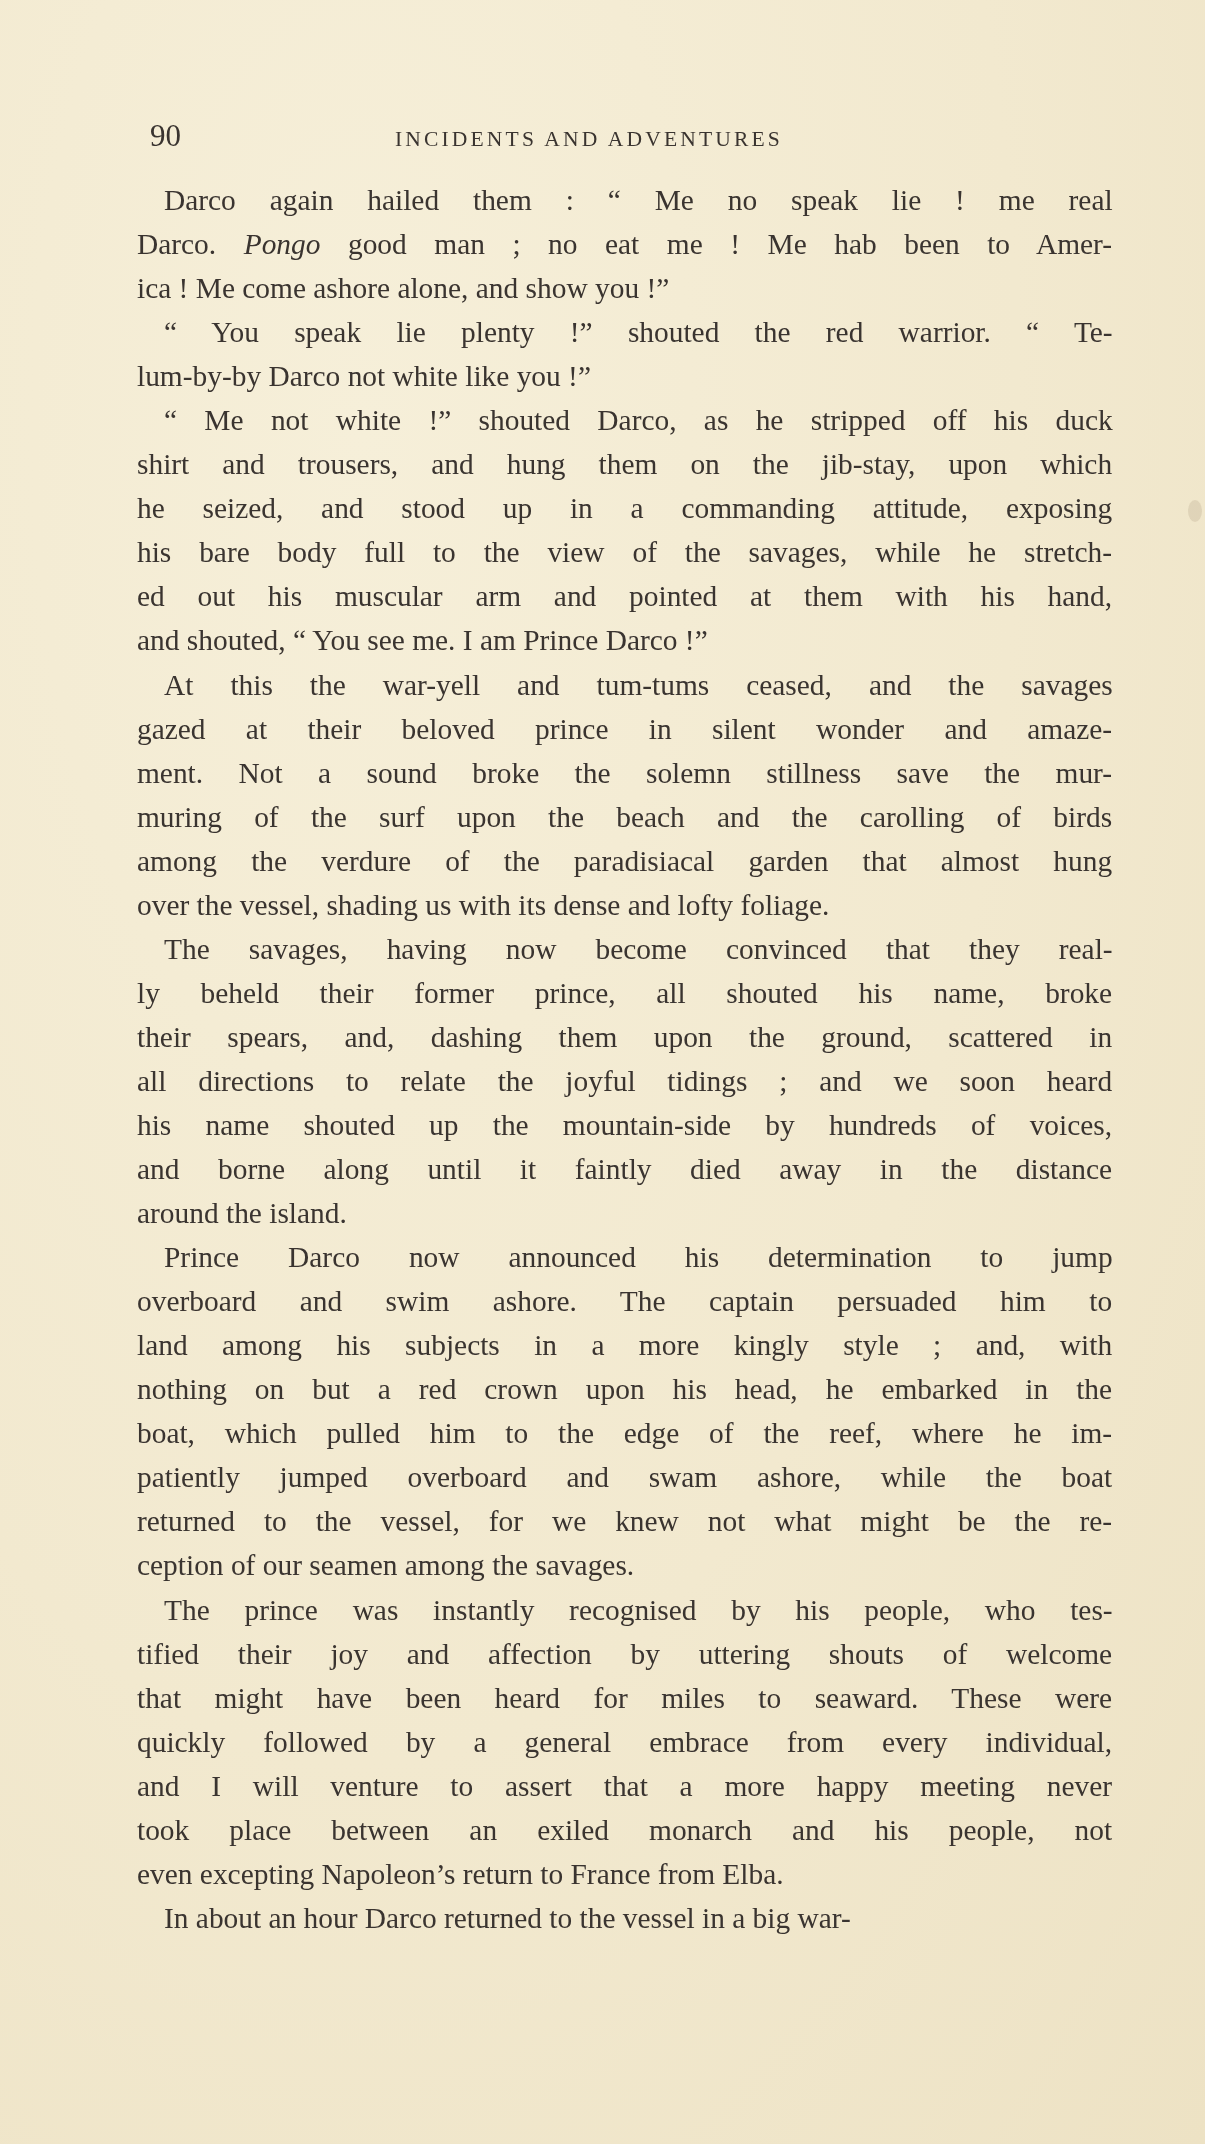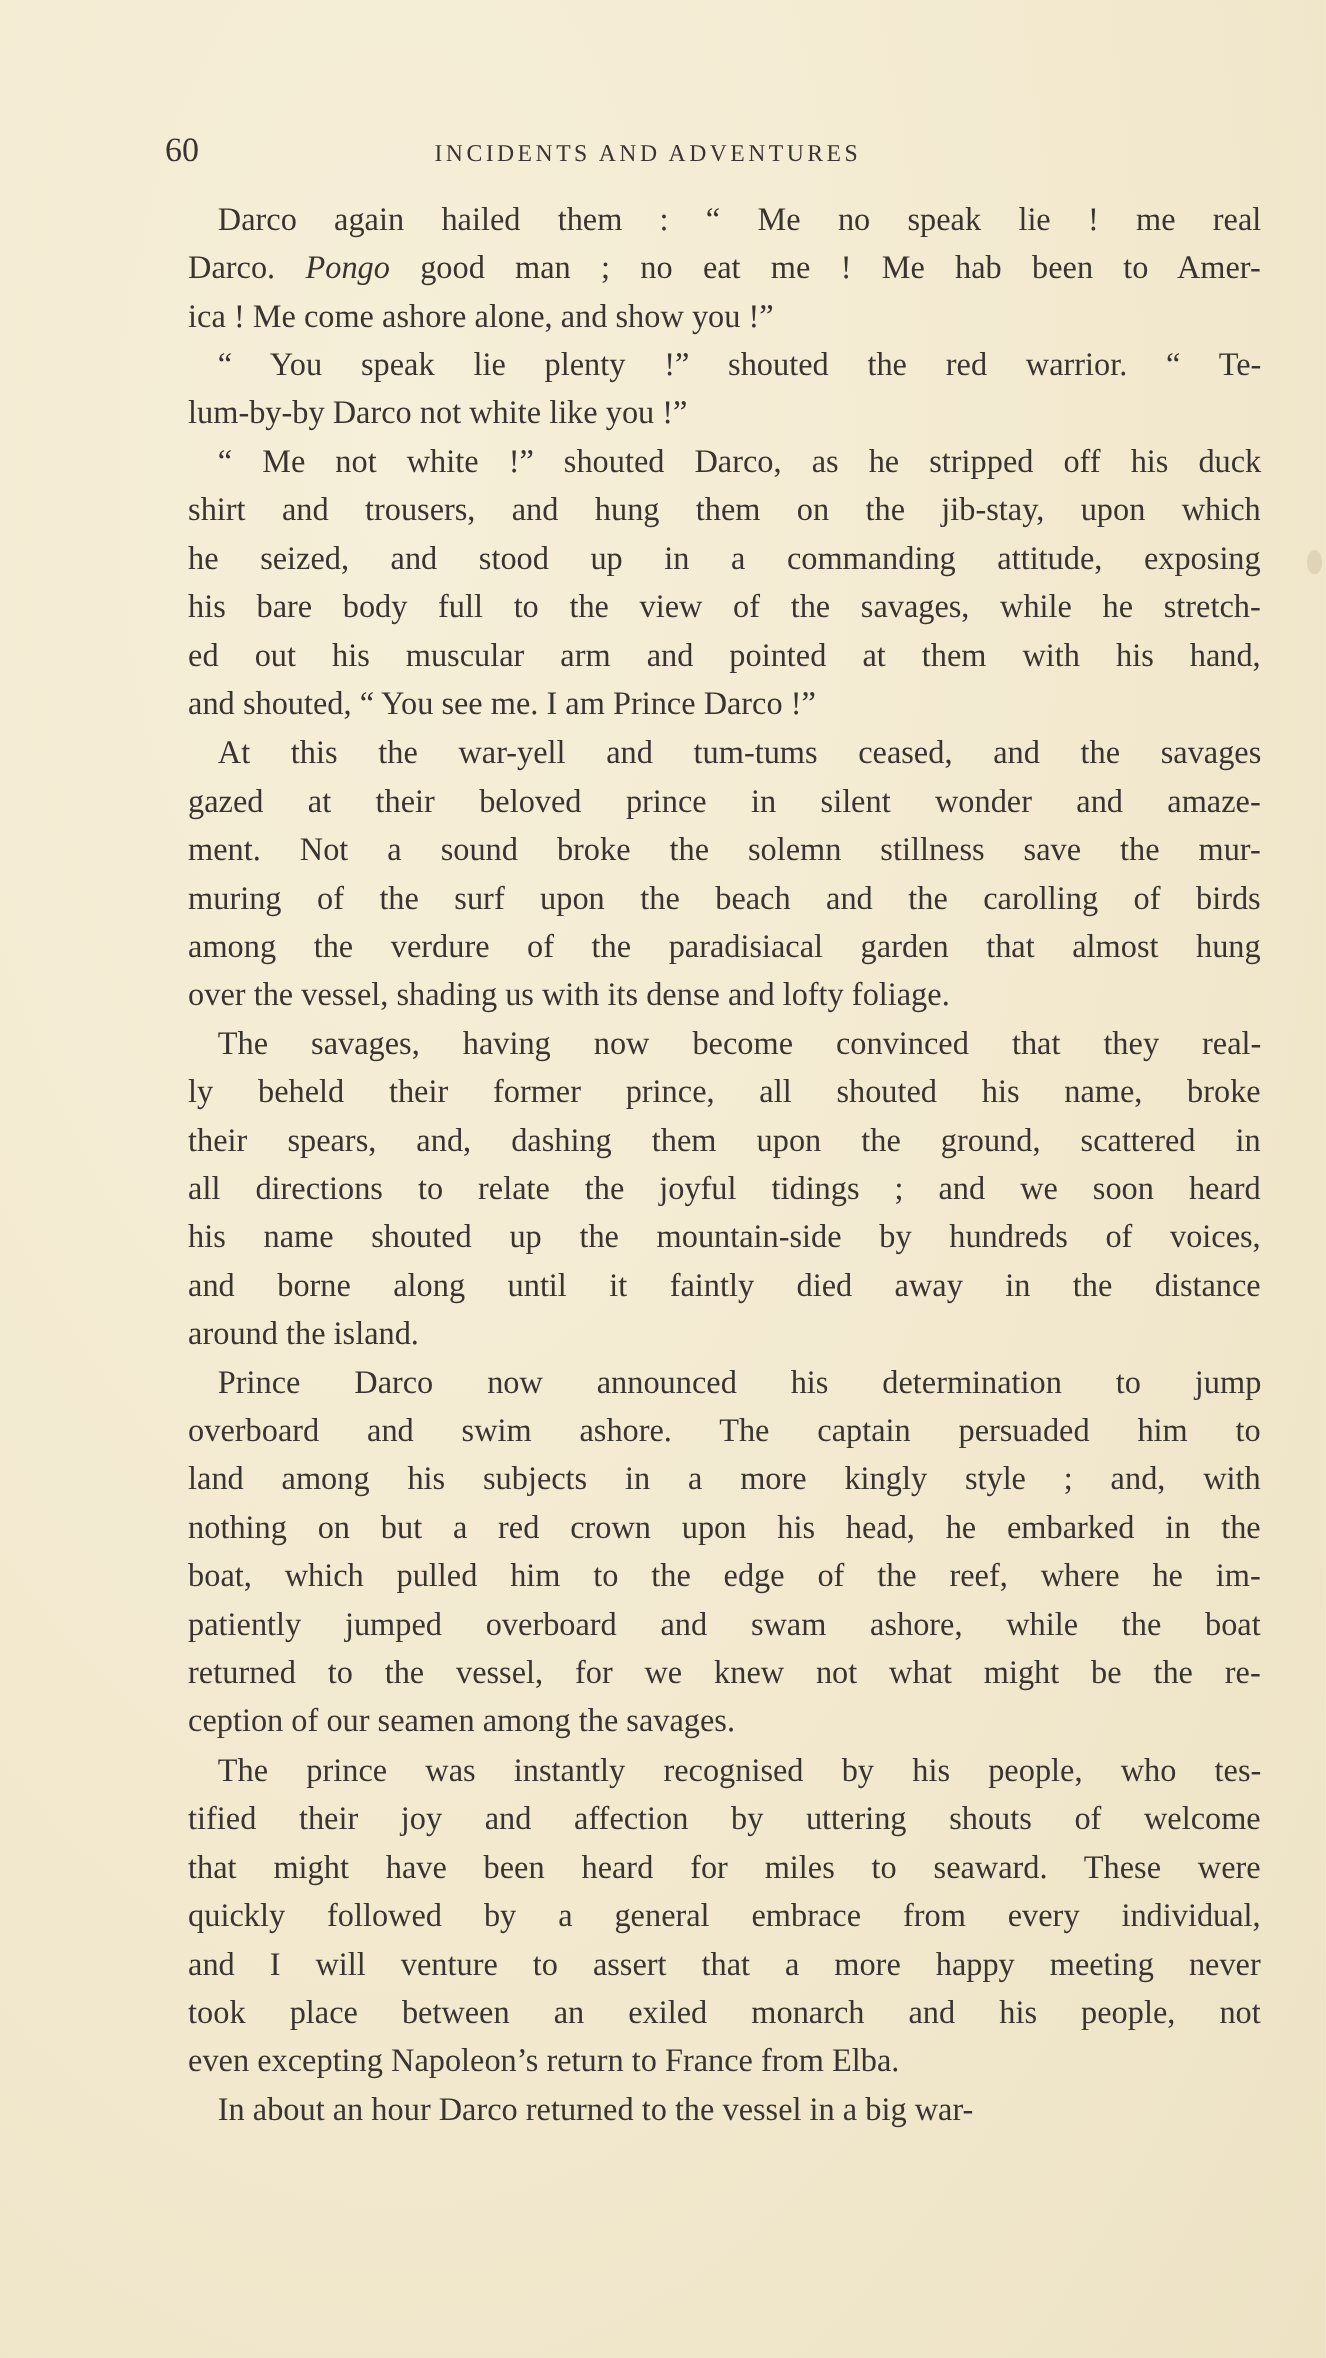--- a/index.html
+++ b/index.html
@@ -43,21 +43,21 @@
       top: 8px;
       font-size: 22px;
       letter-spacing: 3.2px;
       text-transform: uppercase;
       transform: scaleX(0.98);
       transform-origin: left;
     }
     .text-block {
       position: absolute;
       top: 178px;
-      left: 198px;
+      left: 164px;
       width: 952px;
       font-family: Liberation Serif, serif;
     }
     .line {
       height: 44.05px;
       font-size: 30px;
       line-height: 44px;
       white-space: nowrap;
       text-align: justify;
       text-align-last: justify;
@@ -77,21 +77,21 @@
       background: rgba(150, 130, 100, 0.18);
     }
   </style>
 </head>
 <body>
 
 <div class="page">
   <div class="foxing" style="left:1188px;top:500px;width:14px;height:22px;"></div>
 
   <div class="running-head">
-    <span class="page-number">60</span>
+    <span class="page-number">90</span>
     <span class="header-title">INCIDENTS AND ADVENTURES</span>
   </div>
 
   <div class="text-block" id="text-block">
       <div class="line" style="margin-left: 0px; width: 968px;">Darco again hailed them : “ Me no speak lie ! me real</div>
       <div class="line" style="margin-left: -27px; width: 995px;"><span>Darco.  </span><span class="ital">Pongo</span><span> good man ; no eat me !  Me hab been to Amer-</span></div>
       <div class="line last" style="margin-left: -27px; width: 995px;">ica !  Me come ashore alone, and show you !”</div>
       <div class="line" style="margin-left: 0px; width: 968px;">“ You speak lie plenty !” shouted the red warrior.  “ Te-</div>
       <div class="line last" style="margin-left: -27px; width: 995px;">lum-by-by Darco not white like you !”</div>
       <div class="line" style="margin-left: 0px; width: 968px;">“ Me not white !” shouted Darco, as he stripped off his duck</div>

